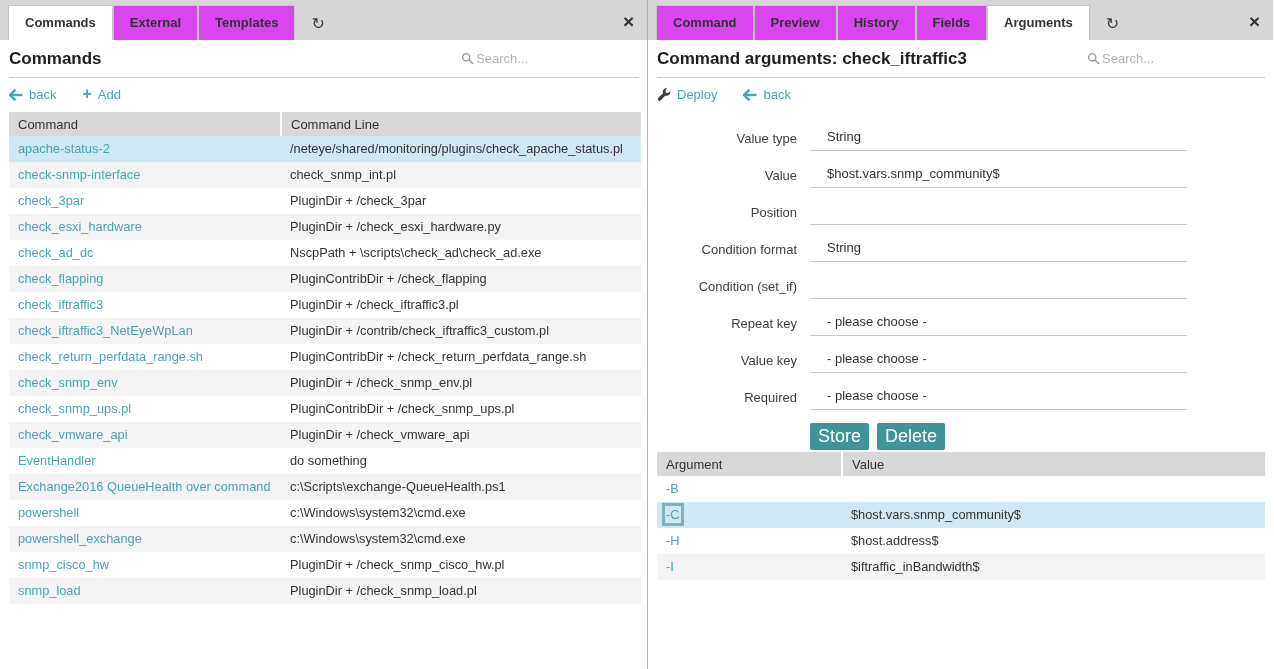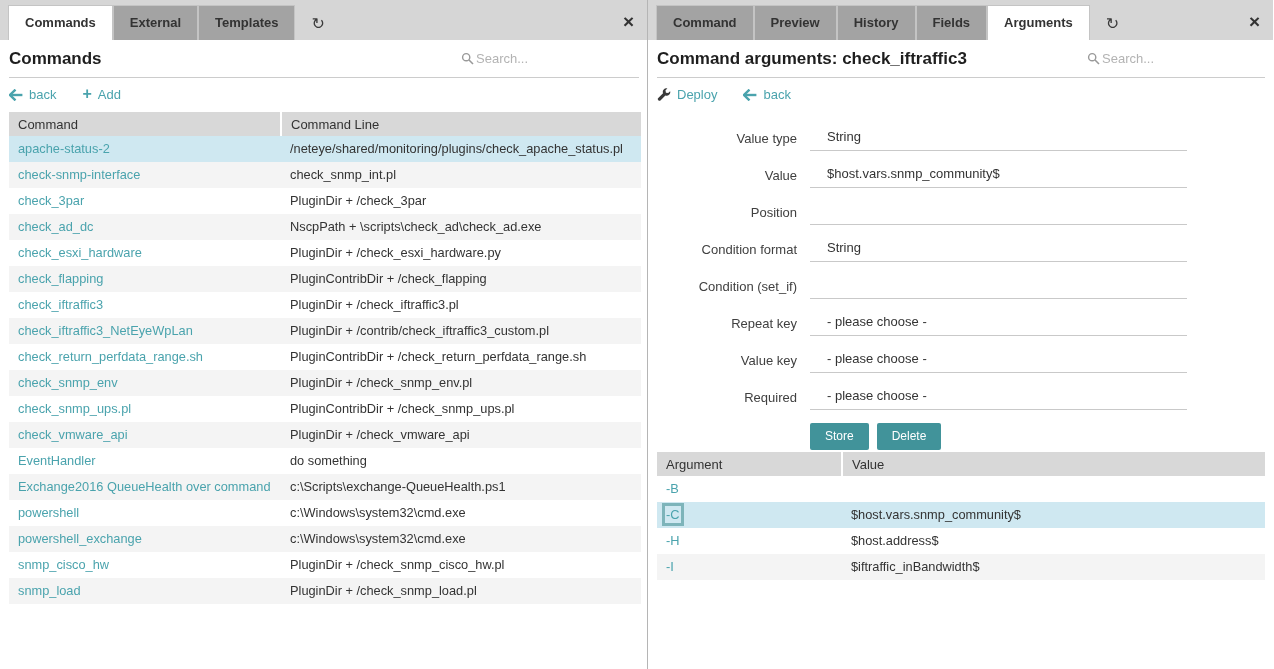--- a/index.html
+++ b/index.html
@@ -7,21 +7,21 @@
     font-family:"Liberation Sans", sans-serif; background:#fff; }
   .app { display:flex; width:1274px; height:669px; }
 
   .panel { height:669px; background:#fff; position:relative; }
   .panel-left  { width:648px; border-right:1px solid #b5b5b5; }
   .panel-right { width:625px; }
 
   
   .tabbar { height:40px; background:#d6d6d6; display:flex; align-items:flex-end;
             padding-left:8px; position:relative; }
-  .tab { font-size:13px; font-weight:700; color:#333; background:#a3a3a3;
+  .tab { font-size:13px; font-weight:700; color:#333; background:#d946ef;
          border:1px solid #c4c4c4; border-bottom:none; padding:10px 16px 11px;
          cursor:pointer; line-height:1; white-space:nowrap; }
   .tab.active { background:#fff; }
   .refresh-btn { border:0; background:transparent; font-size:16px; color:#3a3a3a;
          padding:0 0 8px 16px; cursor:pointer; line-height:1; font-family:inherit; }
   .close-btn { position:absolute; right:13px; bottom:9px; border:0; background:transparent;
          font-size:19px; font-weight:700; color:#333; line-height:1; cursor:pointer; padding:0;
          font-family:inherit; }
 
   
@@ -56,21 +56,21 @@
 
   
   .form { margin-top:16px; }
   .form-row { display:flex; align-items:center; margin-bottom:12px; }
   .form-label { width:140px; text-align:right; margin-right:13px; font-size:13px;
                 color:#404040; white-space:nowrap; }
   .form-input-wrap { width:377px; border-bottom:1px solid #c9c9c9; }
   .form-input { width:100%; border:0; outline:0; padding:3px 0 6px 17px; font-size:13px;
                 color:#333; background:transparent; font-family:inherit; }
   .form-buttons { margin-left:153px; margin-top:13px; display:flex; gap:8px; }
-  .btn { background:#41939a; color:#fff; border:0; font-size:12px; padding:7px 15px;
+  .btn { background:#41939a; color:#fff; border:0; font-size:18px; padding:7px 8px;
          border-radius:2px; cursor:pointer; font-family:inherit; line-height:13px; }
 </style>
 </head>
 <body>
 
 <div class="app">
 
   <div class="panel panel-left">
     <div class="tabbar">
       <button class="tab active"><span>Commands</span></button>
@@ -120,26 +120,26 @@
             </tr>
             <tr>
               <td><a class="row-link">check-snmp-interface</a></td>
               <td>check_snmp_int.pl</td>
             </tr>
             <tr>
               <td><a class="row-link">check_3par</a></td>
               <td>PluginDir + /check_3par</td>
             </tr>
             <tr>
+              <td><a class="row-link">check_esxi_hardware</a></td>
+              <td>PluginDir + /check_esxi_hardware.py</td>
+            </tr>
+            <tr>
               <td><a class="row-link">check_ad_dc</a></td>
               <td>NscpPath + \scripts\check_ad\check_ad.exe</td>
-            </tr>
-            <tr>
-              <td><a class="row-link">check_esxi_hardware</a></td>
-              <td>PluginDir + /check_esxi_hardware.py</td>
             </tr>
             <tr>
               <td><a class="row-link">check_flapping</a></td>
               <td>PluginContribDir + /check_flapping</td>
             </tr>
             <tr>
               <td><a class="row-link">check_iftraffic3</a></td>
               <td>PluginDir + /check_iftraffic3.pl</td>
             </tr>
             <tr>

